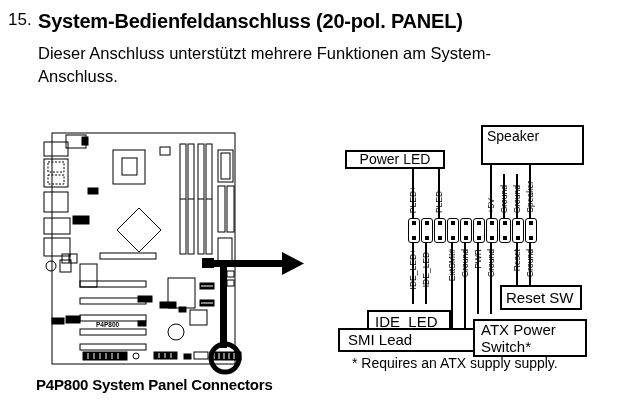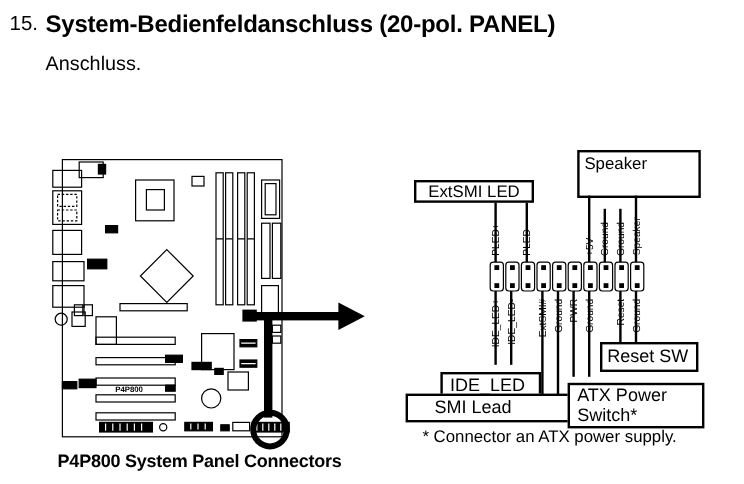--- a/index.html
+++ b/index.html
@@ -8,29 +8,29 @@
     background:#ffffff;color:#000;
     font-family:"Liberation Sans",sans-serif;
     -webkit-font-smoothing:antialiased;
   }
   .abs{position:absolute;}
   
   .sec-num{position:absolute;left:8px;top:10px;font-size:17px;font-weight:normal;}
   .sec-title{position:absolute;left:38px;top:10px;font-size:20px;font-weight:bold;letter-spacing:-0.2px;}
   .body-text{position:absolute;left:38px;top:42px;font-size:16.5px;line-height:23px;width:560px;}
   
-  .caption{position:absolute;left:48px;top:376px;font-size:15px;font-weight:bold;letter-spacing:-0.2px;}
+  .caption{position:absolute;left:36px;top:376px;font-size:15px;font-weight:bold;letter-spacing:-0.2px;}
   .footnote{position:absolute;left:352px;top:355px;font-size:14px;}
   
   .lbox{position:absolute;border:2px solid #000;background:#fff;font-size:14px;line-height:16px;}
   .lbox.center{text-align:center;}
   #box-power-led{left:345px;top:150px;width:96px;height:15px;line-height:15px;}
   #box-speaker{left:481px;top:125px;width:95px;height:36px;line-height:18px;padding-left:4px;}
   #box-ide-led{left:367px;top:310px;width:74px;height:19px;line-height:19px;padding-left:6px;font-size:15px;}
-  #box-smi{left:338px;top:328px;width:126px;height:20px;line-height:20px;padding-left:22px;font-size:15px;}
+  #box-smi{left:338px;top:328px;width:126px;height:20px;line-height:20px;padding-left:8px;font-size:15px;}
   #box-reset{left:500px;top:285px;width:74px;height:21px;line-height:21px;padding-left:4px;font-size:15px;}
   #box-atx{left:473px;top:319px;width:104px;height:34px;line-height:17px;padding-left:6px;font-size:15px;}
   
   .conn{
     position:absolute;left:407px;top:218px;width:131px;height:25px;
     display:flex;gap:1px;padding:0 1px;box-sizing:border-box;
   }
   .pin-col{
     flex:1 1 0;border:1.5px solid #000;border-radius:3px;box-sizing:border-box;
     display:flex;flex-direction:column;justify-content:space-between;align-items:center;
@@ -46,20 +46,21 @@
   }
   .vlabel.vtop{bottom:190px;}   
   .vlabel.vbot{top:249px;}      
 </style>
 </head>
 <body>
 
 <div class="sec-num">15.</div>
 <div class="sec-title">System-Bedienfeldanschluss (20-pol. PANEL)</div>
 <div class="body-text">
+  <div>Dieser Anschluss unterstützt mehrere Funktionen am System-</div>
   <div>Anschluss.</div>
 </div>
 
 <svg class="abs" style="left:38px;top:126px;" width="210" height="250" viewBox="0 0 210 250" fill="none" stroke="#000" stroke-width="1">
 
   <rect x="14" y="7" width="183" height="231"></rect>
 
   <g>
     <rect x="28" y="9" width="20" height="13"></rect>
     <rect x="44" y="11" width="6" height="8" fill="#000"></rect>
@@ -170,23 +171,23 @@
 
 <svg class="abs" style="left:170px;top:248px;" width="140" height="130" viewBox="0 0 140 130">
   <rect x="32" y="10" width="12" height="10" fill="#000"></rect>
   <rect x="36" y="12" width="78" height="7" fill="#000"></rect>
   <polygon points="112,4 134,15.5 112,27" fill="#000"></polygon>
   <rect x="50" y="15" width="7" height="85" fill="#000"></rect>
   <circle cx="55" cy="110" r="14" fill="none" stroke="#000" stroke-width="5"></circle>
 </svg>
 
 <div class="caption">P4P800 System Panel Connectors</div>
-<div class="footnote">* Connector an ATX power supply.</div>
-
-<div class="lbox center" id="box-power-led">ExtSMI LED</div>
+<div class="footnote">* Requires an ATX supply supply.</div>
+
+<div class="lbox center" id="box-power-led">Power LED</div>
 <div class="lbox" id="box-speaker">
   <div>Speaker</div>
 </div>
 <div class="lbox" id="box-ide-led">IDE_LED</div>
 <div class="lbox" id="box-smi">SMI Lead</div>
 <div class="lbox" id="box-reset">Reset SW</div>
 <div class="lbox" id="box-atx">
   <div>ATX Power</div>
   <div>Switch*</div>
 </div>

